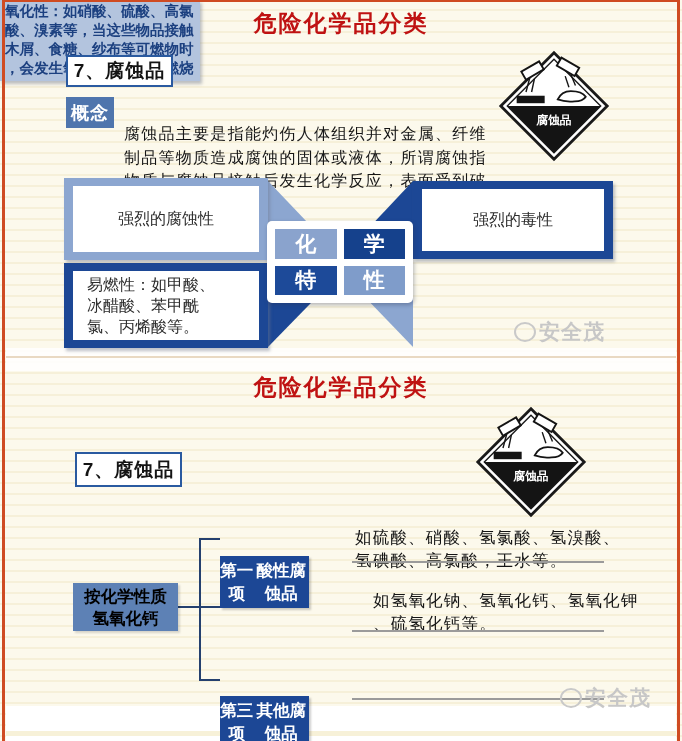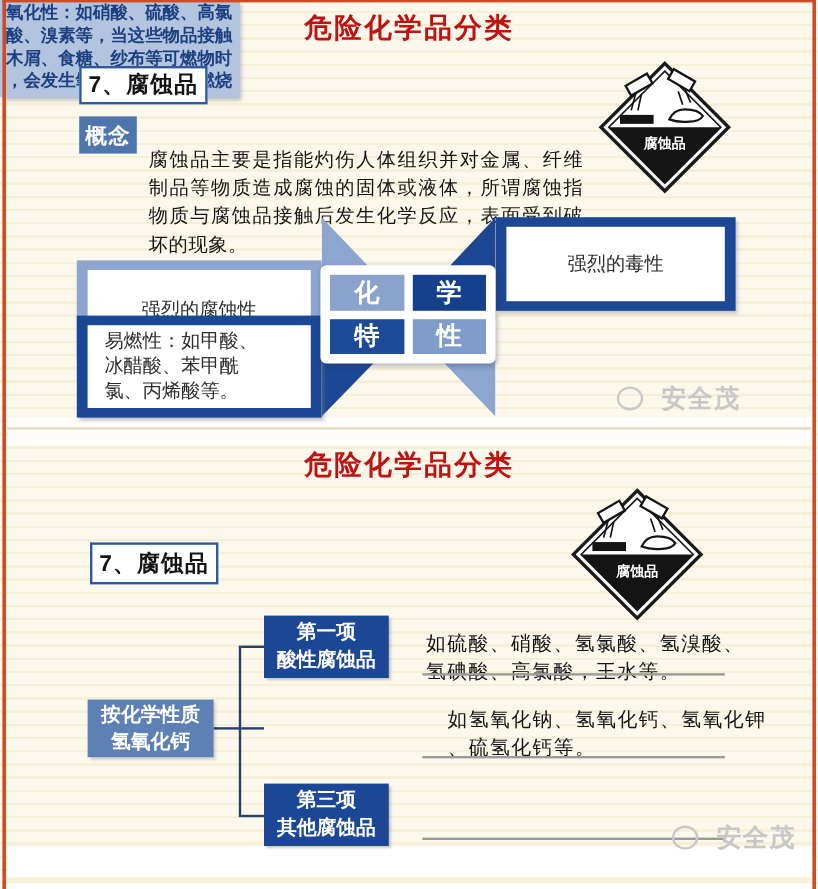--- a/index.html
+++ b/index.html
@@ -31,21 +31,21 @@
   .badge{position:absolute;left:66px;top:97px;width:48px;height:31px;background:#4f75ad;
     border-radius:0;color:#fff;font-size:18px;font-weight:bold;
     display:flex;align-items:center;justify-content:center;letter-spacing:1px;}
   .concept-text{position:absolute;left:124px;top:94px;width:362px;
     font-size:16px;line-height:23.5px;color:#151515;letter-spacing:.5px;text-align:justify;margin-top:28px;}
 
   .frame{position:absolute;box-shadow:2px 3px 3px rgba(110,120,140,.45);}
   .inner{position:absolute;left:9px;top:8px;right:9px;bottom:8px;background:#fff;
     display:flex;align-items:center;justify-content:center;
     font-size:16px;color:#2d2d2d;}
-  #tl{left:64px;top:178px;width:204px;height:82px;background:#8ca6d0;margin-top:39px;}
+  #tl{left:64px;top:178px;width:204px;height:82px;background:#8ca6d0;}
   #bl{left:64px;top:263px;width:204px;height:85px;background:#1c4795;}
   #bl .inner{justify-content:flex-start;padding-left:14px;}
   #bl .inner span{display:block;width:136px;line-height:21px;}
   #tr{left:413px;top:181px;width:200px;height:78px;background:#1c4795;}
   #br{left:413px;top:262px;width:200px;height:81px;background:#b3c4de;
     color:#1c4080;font-size:14.5px;font-weight:600;line-height:19px;
     padding:2px 5px;box-sizing:border-box;line-break:anywhere;
     box-shadow:2px 3px 3px rgba(110,120,140,.45);}
 
   .tri{position:absolute;}
@@ -67,35 +67,35 @@
   .cell0{background:#8aa3cd;}
   .cell1{background:#15418c;}
   .cell2{background:#1d4a99;}
   .cell3{background:#7f9cca;}
 
   .diamond{position:absolute;width:112px;height:112px;}
   #diamond1{left:498px;top:50px;}
   #diamond2{left:475px;top:406px;}
   .diamond text{font-family:"Liberation Sans",sans-serif;}
 
-  .watermark{position:absolute;display:flex;align-items:center;gap:15px;
+  .watermark{position:absolute;display:flex;align-items:center;gap:3px;
     color:#c7c7c7;font-size:21px;font-weight:bold;z-index:6;letter-spacing:1px;}
   .wm-logo{display:inline-block;width:22px;height:20px;border:2px solid #c9c9c9;
     border-radius:50%;box-sizing:border-box;}
   #wm1{left:514px;top:318px;}
   #wm2{left:560px;top:684px;}
 
   .root-node{position:absolute;left:73px;top:583px;width:105px;height:48px;background:#5d81b5;
-    color:#ffffff;font-weight:bold;font-size:16.5px;line-height:22px;text-align:center;
+    color:#000000;font-weight:bold;font-size:16.5px;line-height:22px;text-align:center;
     display:flex;flex-direction:column;align-items:center;justify-content:center;
     box-shadow:2px 2px 2px rgba(0,0,0,.15);}
-  .item-box{position:absolute;left:220px;width:104px;background:#1c4795;color:#fff;
+  .item-box{position:absolute;left:220px;width:89px;background:#1c4795;color:#fff;
     font-weight:bold;font-size:16.5px;line-height:23px;text-align:center;
-    display:flex;flex-direction:column;align-items:center;justify-content:center;
-    box-shadow:2px 2px 2px rgba(0,0,0,.2);}
+    display:flex;align-items:center;justify-content:center;
+    box-shadow:2px 2px 2px rgba(0,0,0,.2);margin-top:43px;}
   #item1{top:513px;height:52px;}
   #item2{top:584px;height:51px;}
   #item3{top:653px;height:52px;}
   .conn{position:absolute;background:#24406f;}
   #c-root{left:178px;top:606px;width:22px;height:2px;}
   #c-vert{left:199px;top:538px;width:2px;height:143px;}
   #c-b1{left:201px;top:538px;width:19px;height:2px;}
   #c-b2{left:201px;top:606px;width:19px;height:2px;}
   #c-b3{left:201px;top:679px;width:19px;height:2px;}
 

